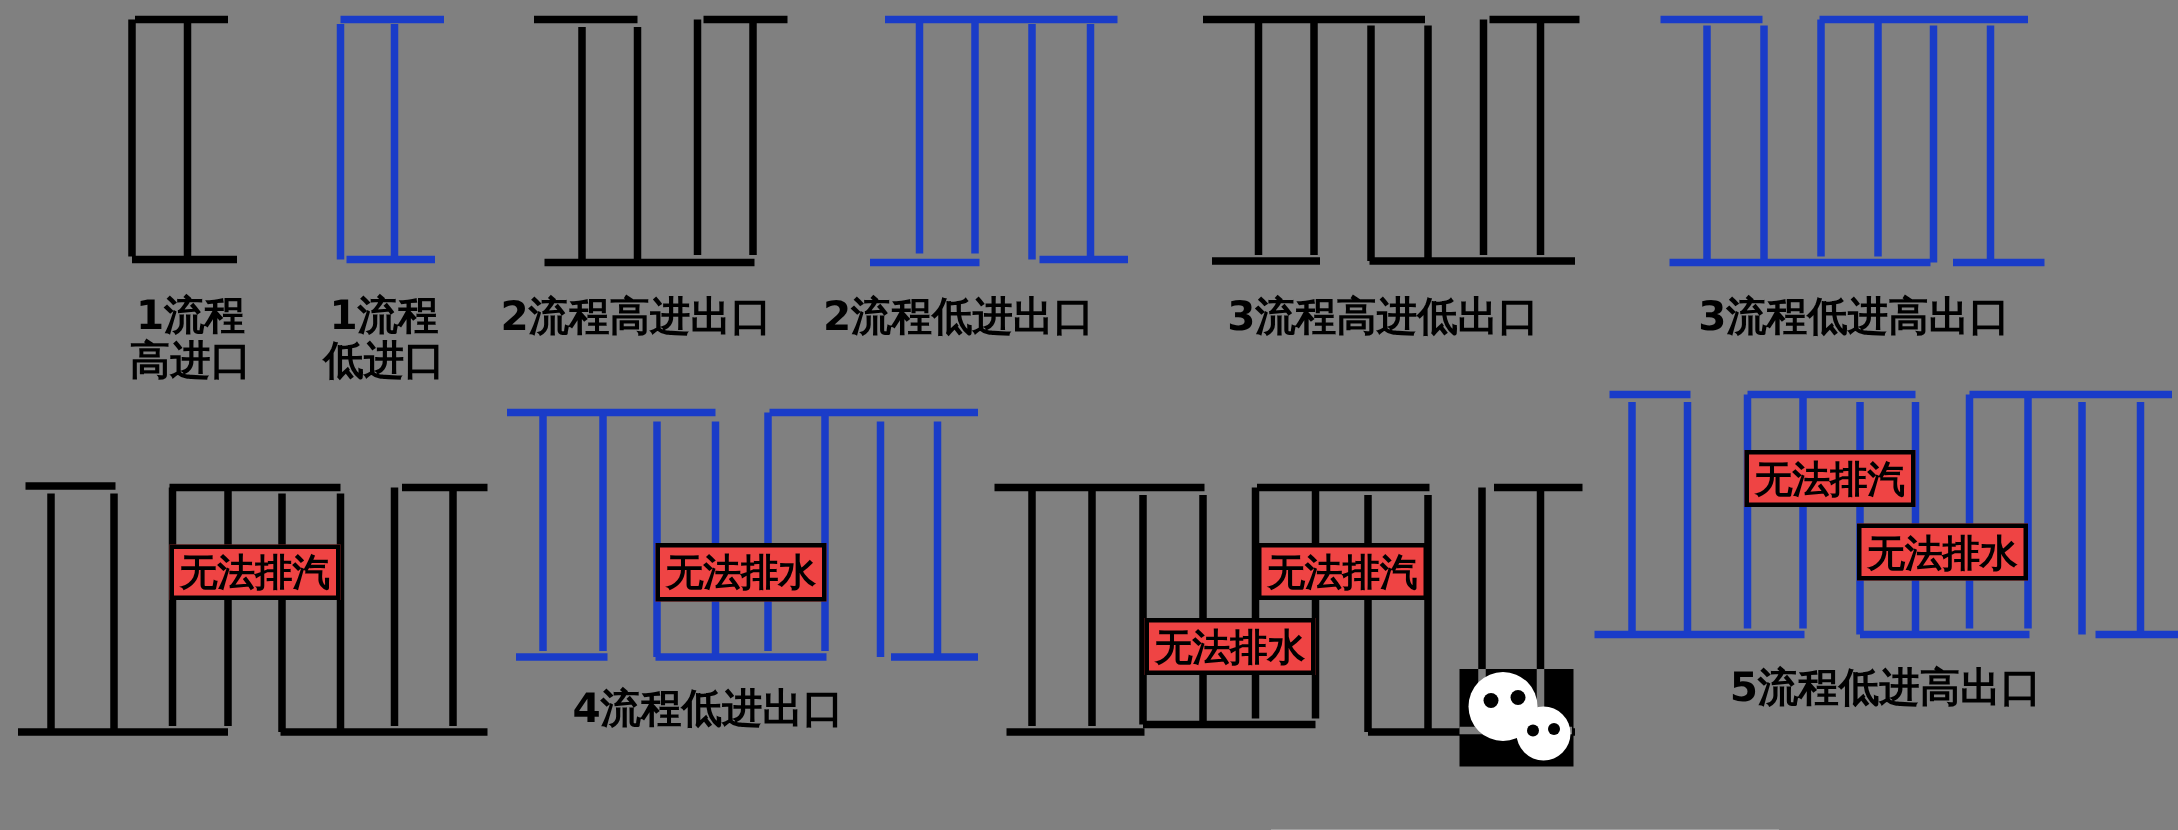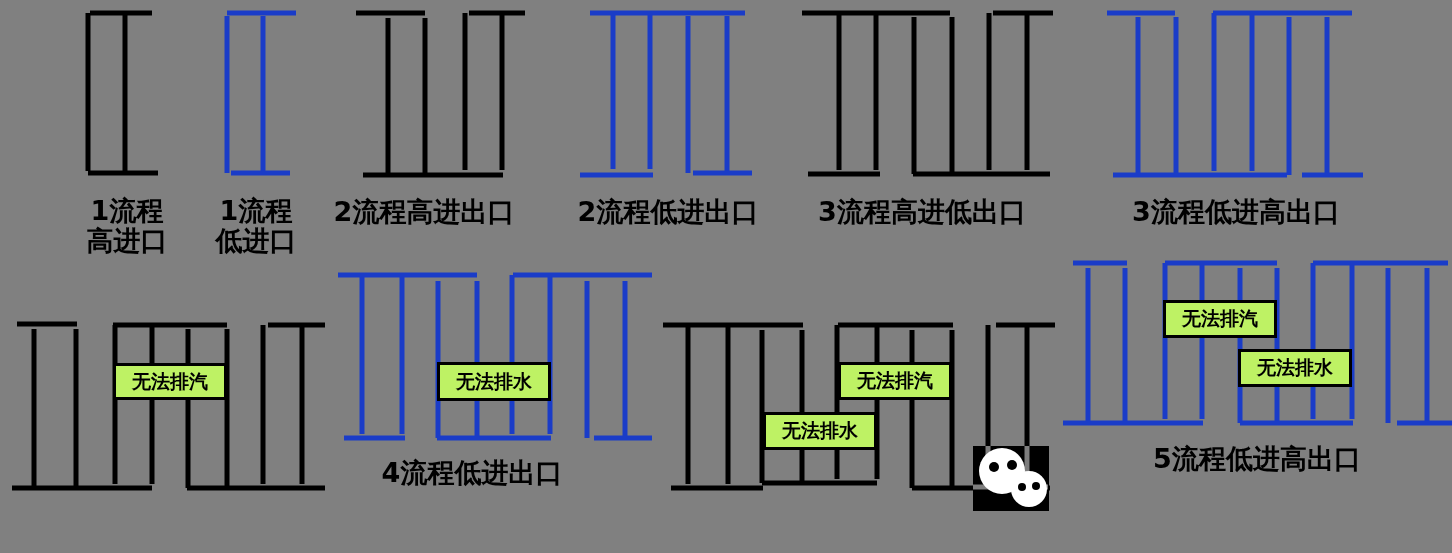--- a/index.html
+++ b/index.html
@@ -4,23 +4,23 @@
 <style>
   html,body{margin:0;padding:0;}
   body{font-family:"DejaVu Sans","Liberation Sans",sans-serif;}
   #canvas{position:relative;width:1452px;height:553px;background:#808080;overflow:hidden;}
   #diagram-svg{position:absolute;left:0;top:0;z-index:1;}
   #diagram-svg path{fill:none;stroke-width:5;}
   g.blk path{stroke:#000000;}
   g.blu path{stroke:#1a3cc8;}
   .lbl{position:absolute;z-index:2;transform:translateX(-50%);font-weight:bold;
        font-size:27px;line-height:30px;color:#000;text-align:center;white-space:nowrap;}
-  .warn{position:absolute;z-index:2;background:#bef264;border:3px solid #000000;
+  .warn{position:absolute;z-index:2;background:#ef4444;border:3px solid #000000;
         box-sizing:border-box;display:flex;align-items:center;justify-content:center;
-        font-weight:bold;font-size:19px;color:#000;white-space:nowrap;overflow:hidden;text-align:center;}
+        font-weight:bold;font-size:25px;color:#000;white-space:nowrap;overflow:hidden;text-align:center;}
   .wm{position:absolute;z-index:3;left:1050px;top:452px;font-size:50px;font-weight:bold;
       color:#ffffff;white-space:nowrap;letter-spacing:1px;
       text-shadow:-3px 3px 0 #000,3px 3px 0 #000,-3px -3px 0 #000,3px -3px 0 #000,
                   0 3px 0 #000,0 -3px 0 #000,3px 0 0 #000,-3px 0 0 #000;}
 </style>
 </head>
 <body>
 
 <div id="canvas">
 
@@ -187,21 +187,21 @@
 
   <div class="lbl" style="left:127px;top:196px">
     <div>1流程</div>
     <div>高进口</div>
   </div>
   <div class="lbl" style="left:256px;top:196px">
     <div>1流程</div>
     <div>低进口</div>
   </div>
   <div class="lbl" style="left:424px;top:197px">2流程高进出口</div>
-  <div class="lbl" style="left:668px;top:197px">2流程低进出口</div>
+  <div class="lbl" style="left:639px;top:197px">2流程低进出口</div>
   <div class="lbl" style="left:922px;top:197px">3流程高进低出口</div>
   <div class="lbl" style="left:1236px;top:197px">3流程低进高出口</div>
   <div class="lbl" style="left:472px;top:458px">4流程低进出口</div>
   <div class="lbl" style="left:1257px;top:444px">5流程低进高出口</div>
 
   <div class="warn" style="left:113px;top:363px;width:114px;height:37px">无法排汽</div>
   <div class="warn" style="left:437px;top:362px;width:114px;height:39px">无法排水</div>
   <div class="warn" style="left:838px;top:362px;width:114px;height:38px">无法排汽</div>
   <div class="warn" style="left:763px;top:412px;width:114px;height:38px">无法排水</div>
   <div class="warn" style="left:1163px;top:300px;width:114px;height:38px">无法排汽</div>

